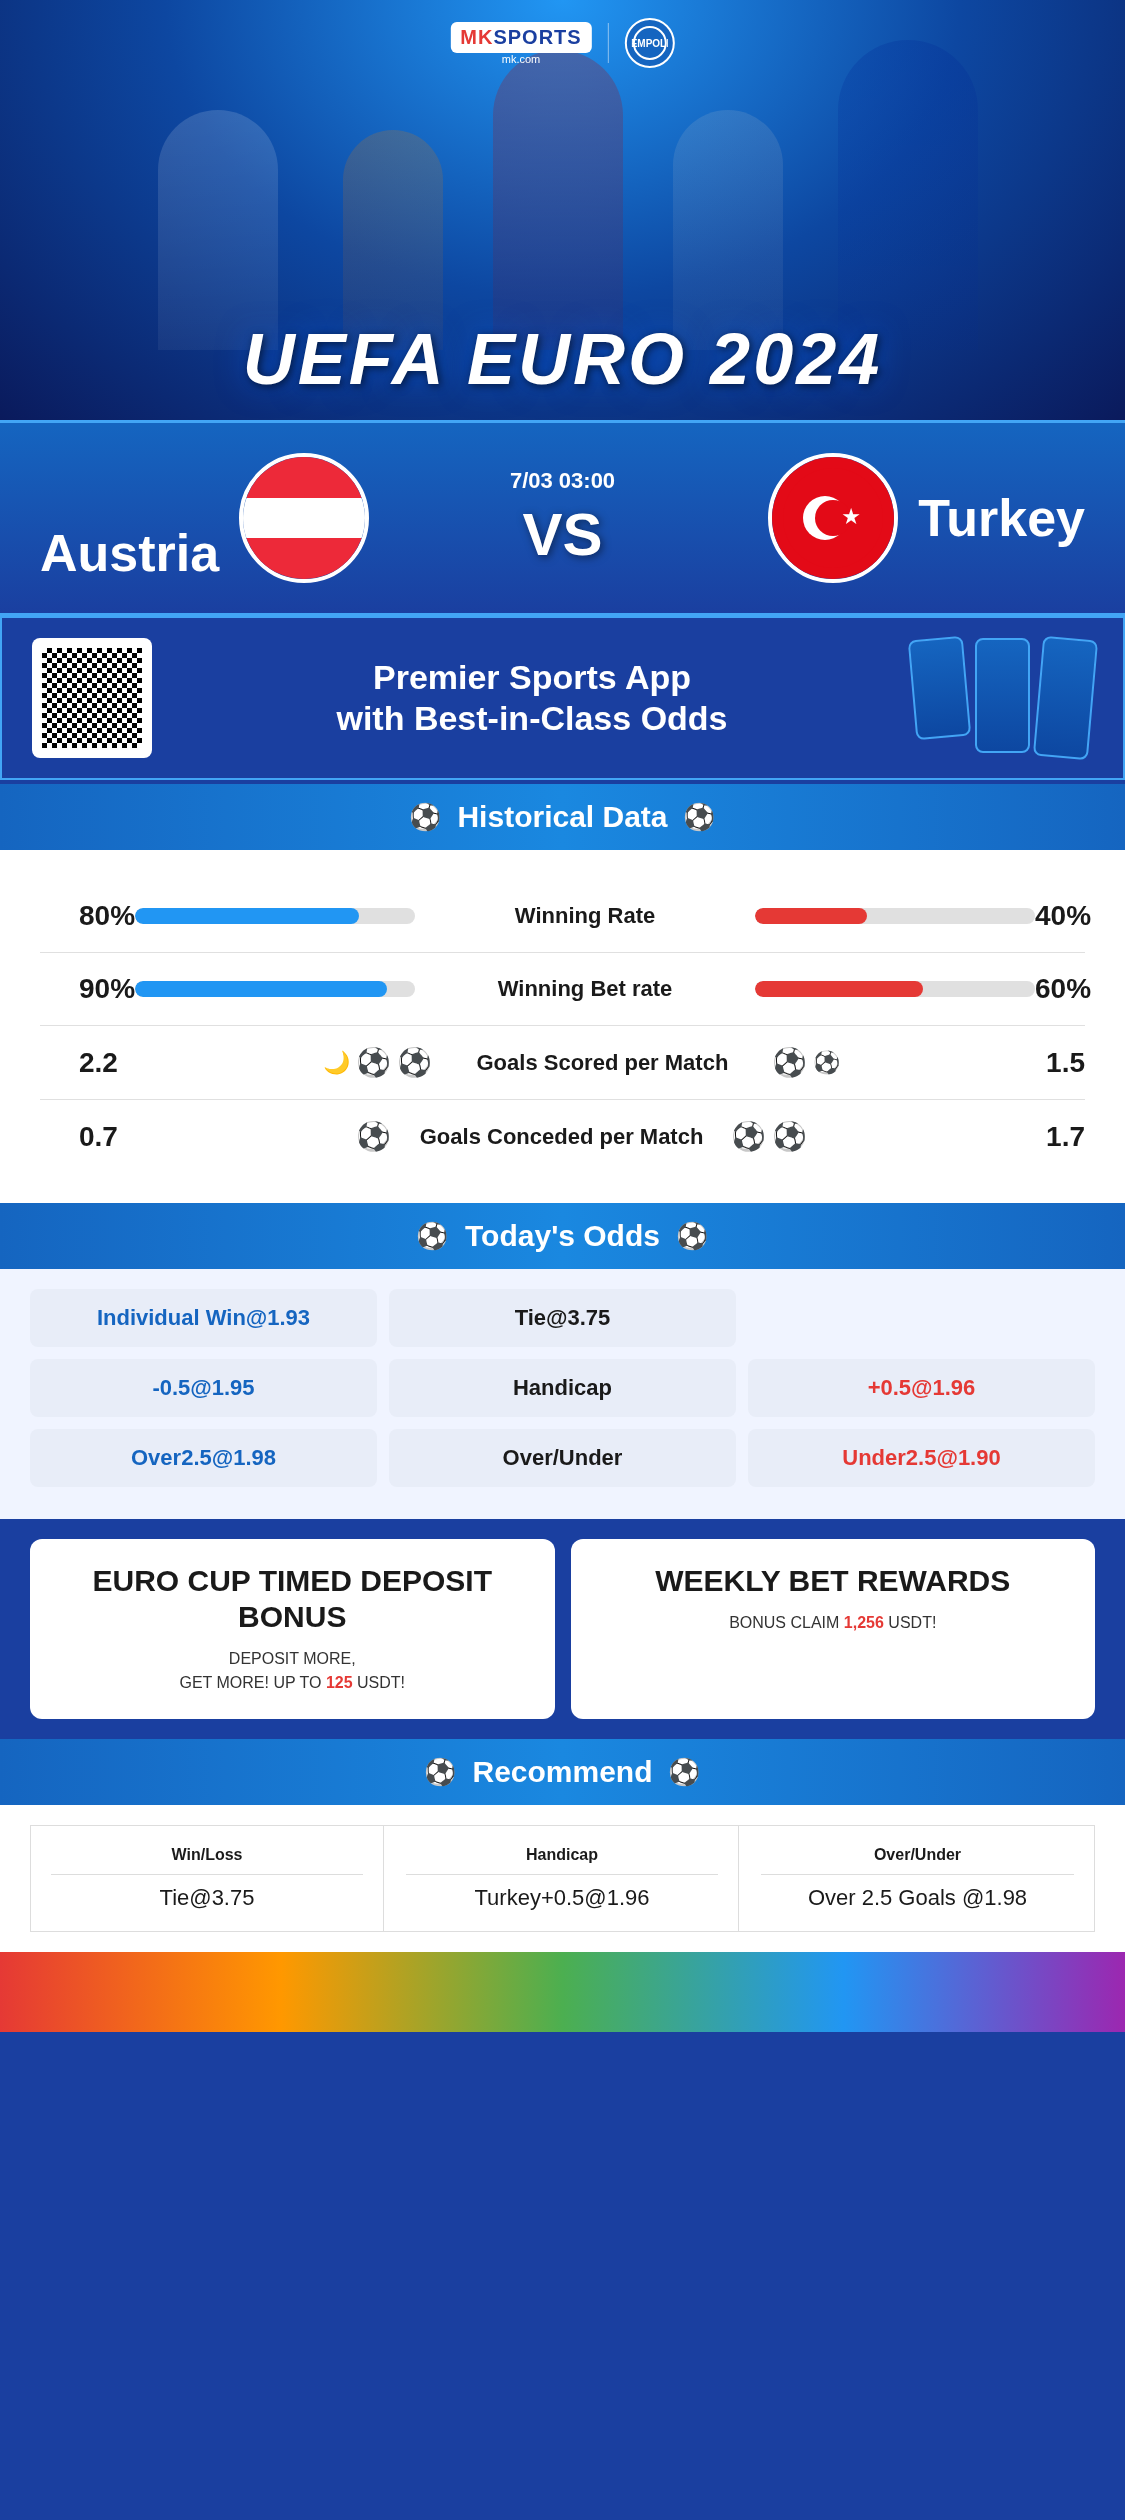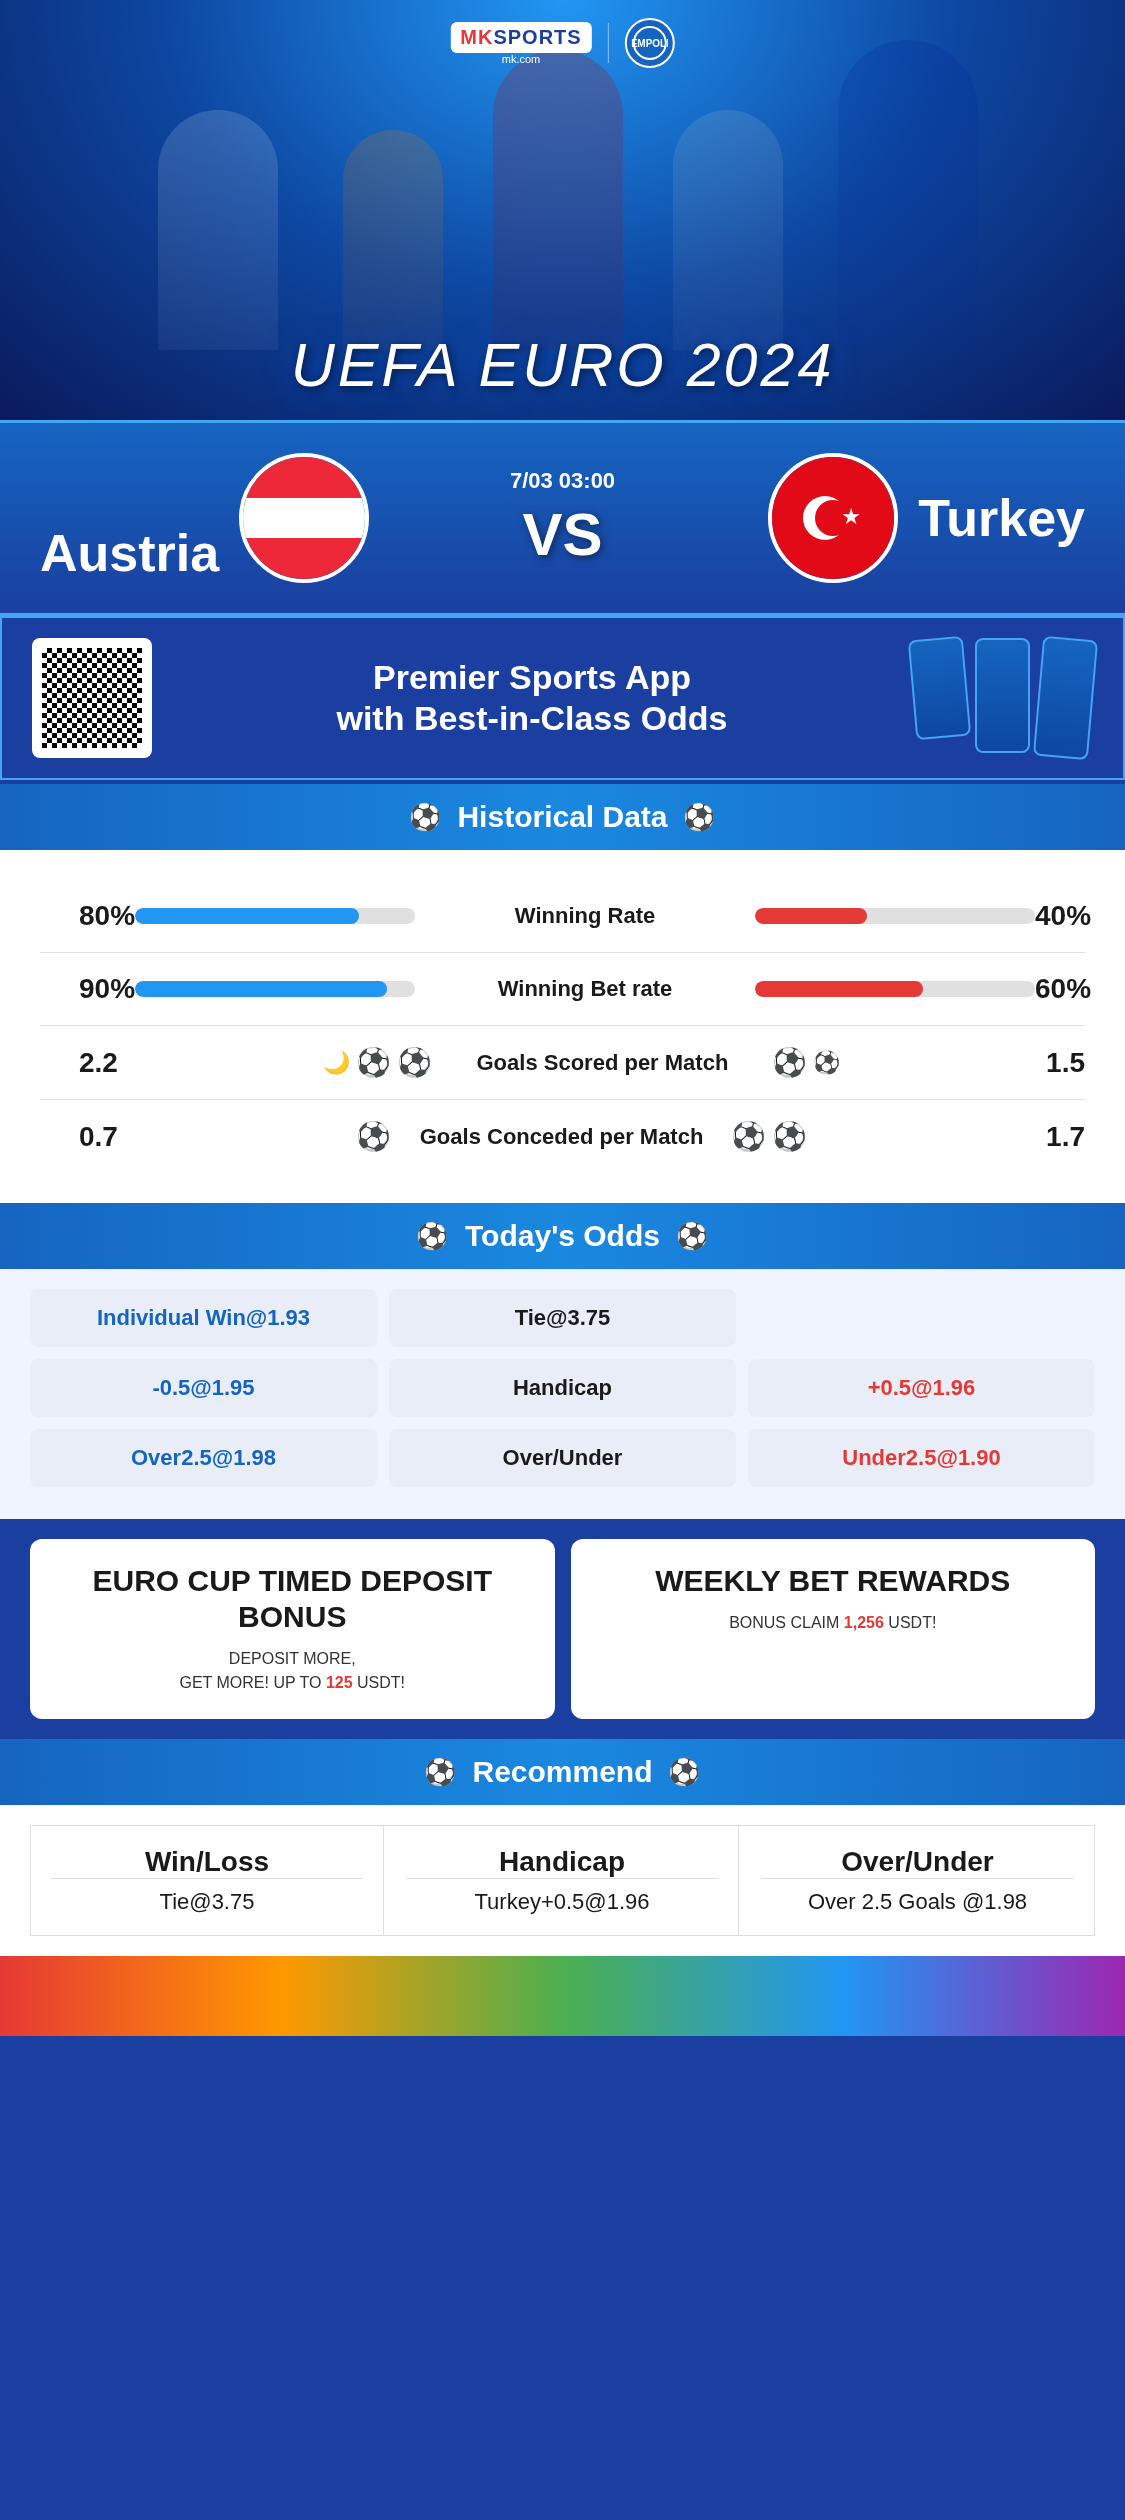--- a/index.html
+++ b/index.html
@@ -75,22 +75,22 @@
 
     .euro-title {
       position: absolute;
       bottom: 20px;
       left: 50%;
       transform: translateX(-50%);
       white-space: nowrap;
       z-index: 10;
     }
     .euro-title-text {
-      font-size: 61px;
-      font-weight: 400;
+      font-size: 72px;
+      font-weight: 700;
       color: #fff;
       text-shadow: 2px 2px 8px rgba(0,0,0,0.6), 0 0 30px rgba(0,100,255,0.5);
       letter-spacing: 3px;
       font-style: italic;
     }
 
     
     .match-section {
       background: linear-gradient(180deg, #1565c0 0%, #1a3fa0 100%);
       padding: 30px 40px;
@@ -380,24 +380,25 @@
       gap: 2px;
       border: 1px solid #ddd;
     }
     .rec-cell {
       padding: 20px;
       text-align: center;
       border-right: 1px solid #ddd;
     }
     .rec-cell:last-child { border-right: none; }
     .rec-header {
-      font-size: 28px;
+      font-size: 16px;
       font-weight: 900;
       color: #1a1a1a;
       margin-bottom: 10px;
+      padding-bottom: 10px;
       border-bottom: 1px solid #ddd;
     }
     .rec-value {
       font-size: 22px;
       color: #1a1a1a;
     }
 
     
     .bottom-banner {
       height: 80px;

